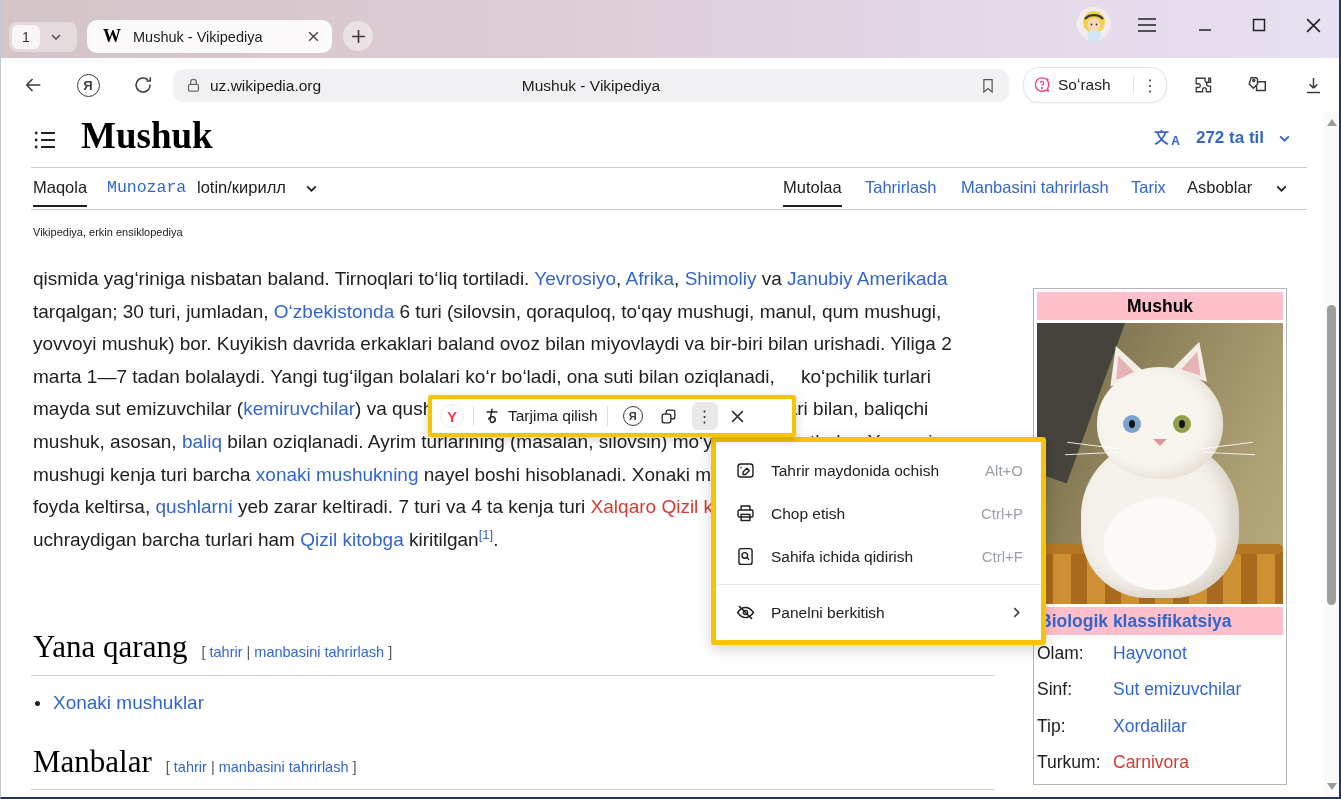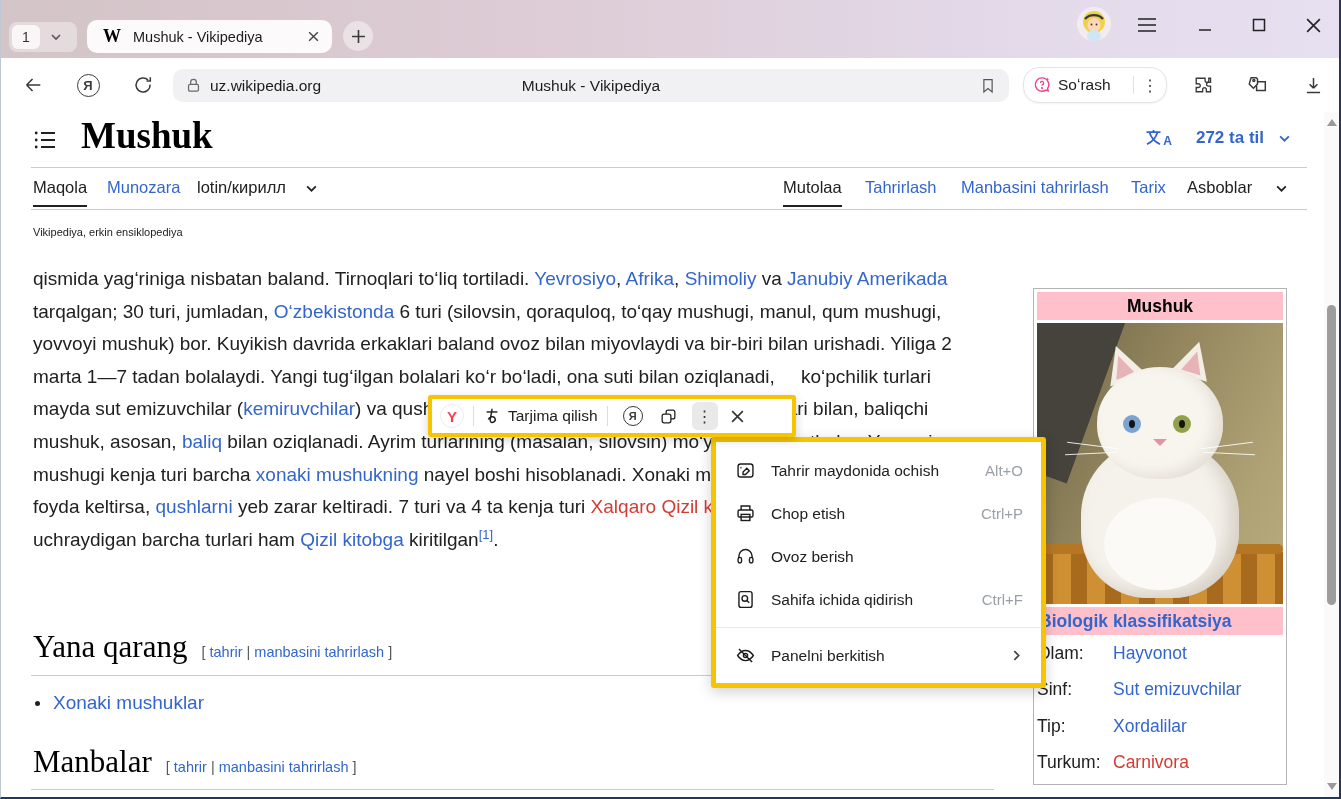--- a/index.html
+++ b/index.html
@@ -41,21 +41,21 @@
     border-radius:16px; box-shadow:0 1px 2px rgba(0,0,0,.05); display:flex; align-items:center; padding:0 8px;}
   .ask-pill .ask-label{ font-size:15.5px; color:#1c1c1c; margin-left:6px;}
   .ask-pill .sep{ width:1px; height:18px; background:#e2e2e5; margin:0 8px 0 auto;}
   .dots-v{ font-size:16px; color:#444; letter-spacing:0; }
 
   
   .content{ position:absolute; left:0; top:112px; right:0; bottom:0; background:#fff; overflow:hidden; color:#202122;}
   .wk-listicon{ position:absolute; left:32px; top:16px; color:#202122;}
   .wk-title{ position:absolute; left:80px; top:2px; font-family:"Liberation Serif",serif; font-size:37px; color:#000;}
   .lang-box{ position:absolute; right:48px; top:16px; display:flex; align-items:center; color:#36c; }
-  .lang-count{ font-size:17px; font-weight:bold; margin-left:24px; }
+  .lang-count{ font-size:17px; font-weight:bold; margin-left:16px; }
   .lang-box .chev{ margin-left:14px; }
   .rule{ position:absolute; left:30px; right:32px; height:1px; background:#c8ccd1; }
   .wk-tabs{ position:absolute; left:32px; right:40px; top:62px; height:35px; font-size:16.5px; }
   .wtab{ position:absolute; top:4px; white-space:nowrap; }
   .wtab.active{ color:#202122; padding-bottom:8px; border-bottom:2.5px solid #202122; }
   .wtab.link{ color:#36c; }
   .wtab.plain{ color:#202122; }
   .tagline{ position:absolute; left:32px; top:114px; font-size:11px; }
 
   .article{ position:absolute; left:32px; top:151px; width:990px; font-size:19px; line-height:32.6px; z-index:1;}
@@ -289,21 +289,21 @@
         <svg width="13" height="13" viewBox="0 0 12 12" fill="none" stroke="#36c" stroke-width="1.7">
             <polyline points="2,4 6,8 10,4"></polyline>
           </svg>
       </span>
     </div>
 
     <div class="rule" style="top:55px;"></div>
 
     <div class="wk-tabs">
       <span class="wtab active" style="left:0;">Maqola</span>
-      <span class="wtab link" style="left:74px;">Munozara</span>
+      <span class="wtab link" style="left:74px;font-family:Liberation Mono, monospace;">Munozara</span>
       <span class="wtab plain" style="left:164px;">lotin/кирилл</span>
       <span class="wtab" style="left:272px;top:8px;">
         <svg width="13" height="13" viewBox="0 0 12 12" fill="none" stroke="#202122" stroke-width="1.6">
             <polyline points="2,4 6,8 10,4"></polyline>
           </svg>
       </span>
       <span class="wtab active" style="left:750px;text-align:right;">Mutolaa</span>
       <span class="wtab link" style="left:832px;">Tahrirlash</span>
       <span class="wtab link" style="left:928px;">Manbasini tahrirlash</span>
       <span class="wtab link" style="left:1098px;">Tarix</span>
@@ -435,31 +435,20 @@
               <rect x="3.5" y="8" width="17" height="8" rx="1.5"></rect>
               <rect x="7" y="13" width="10" height="7"></rect>
             </svg>
         </span>
         <span class="mi-label">Chop etish</span>
         <span class="mi-short">Ctrl+P</span>
       </div>
       <div class="menu-item">
         <span class="mi-icon">
           <svg width="21" height="21" viewBox="0 0 24 24" fill="none" stroke="currentColor" stroke-width="1.6">
-              <path d="M4.5 14v-2.5a7.5 7.5 0 0 1 15 0V14"></path>
-              <rect x="3.5" y="13" width="4" height="6.5" rx="2"></rect>
-              <rect x="16.5" y="13" width="4" height="6.5" rx="2"></rect>
-            </svg>
-        </span>
-        <span class="mi-label">Ovoz berish</span>
-        <span class="mi-short"></span>
-      </div>
-      <div class="menu-item">
-        <span class="mi-icon">
-          <svg width="21" height="21" viewBox="0 0 24 24" fill="none" stroke="currentColor" stroke-width="1.6">
               <rect x="4.5" y="3" width="15" height="18" rx="2.5"></rect>
               <circle cx="11.2" cy="10.8" r="3.2"></circle>
               <path d="M13.6 13.2l2.6 2.6"></path>
             </svg>
         </span>
         <span class="mi-label">Sahifa ichida qidirish</span>
         <span class="mi-short">Ctrl+F</span>
       </div>
       <div class="menu-div"></div>
       <div class="menu-item">

